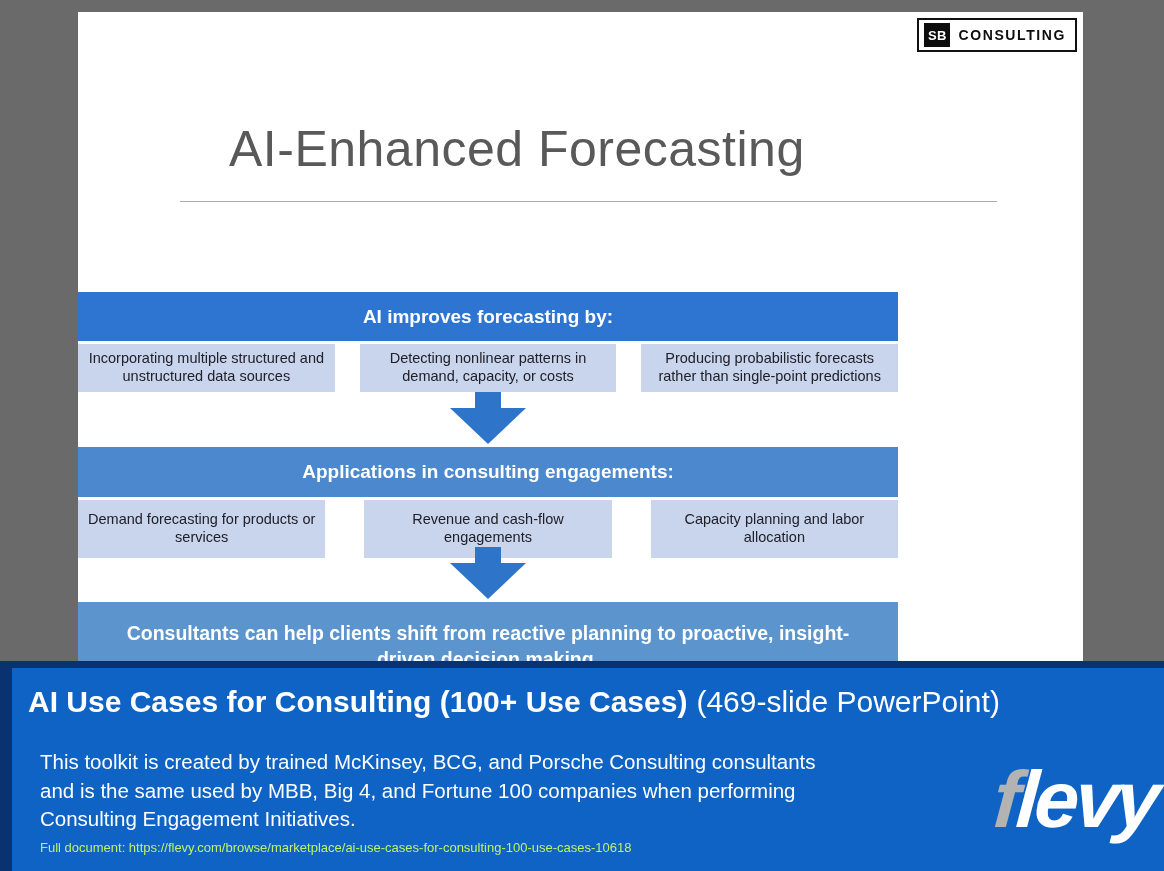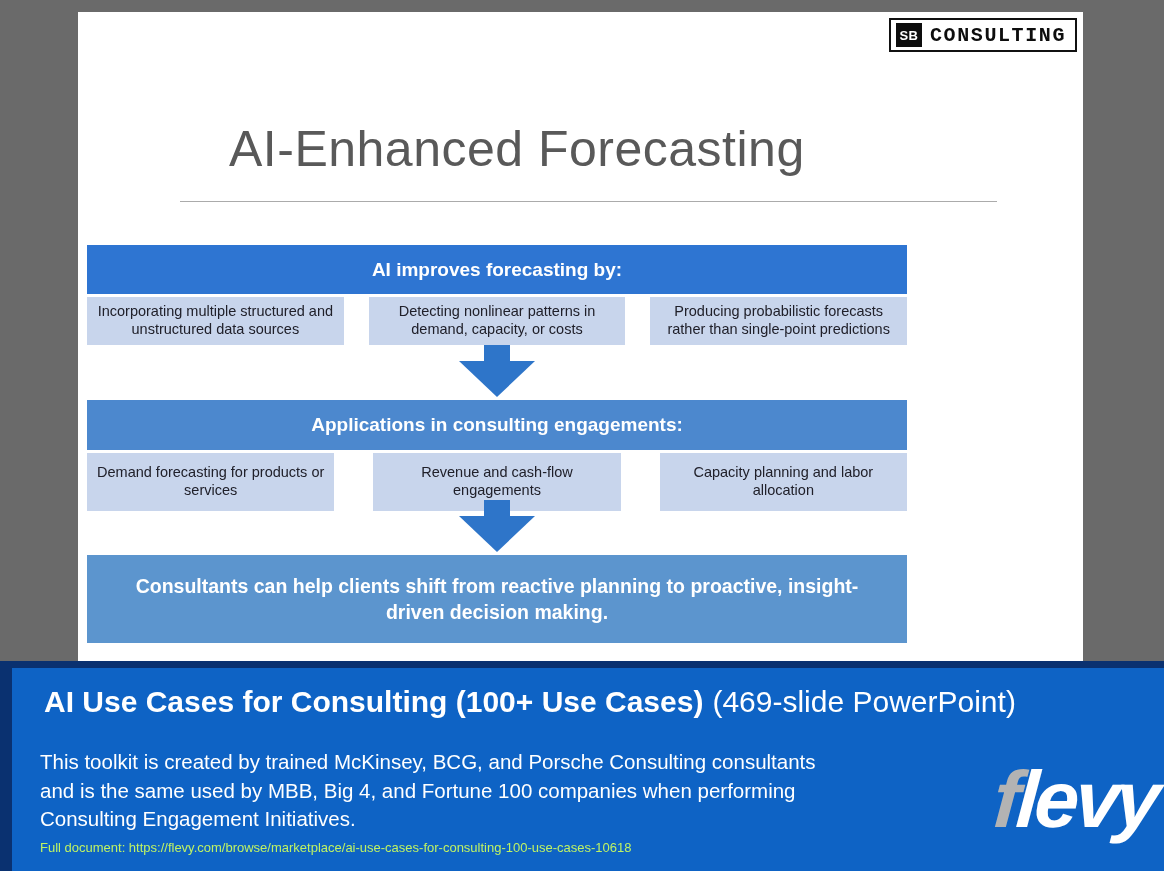--- a/index.html
+++ b/index.html
@@ -27,21 +27,21 @@
     display: flex; align-items: center;
     padding: 0 9px 0 5px; gap: 8px;
   }
   .sb-badge {
     background: #0d0d0d; color: #fff;
     width: 26px; height: 24px;
     display: flex; align-items: center; justify-content: center;
     font-weight: bold; font-size: 13px; letter-spacing: 0.5px;
   }
   .sb-text {
-    font-weight: bold; font-size: 20px; letter-spacing: 1.6px; color: #0d0d0d; font-family: Liberation Mono, monospace;
+    font-weight: bold; font-size: 14px; letter-spacing: 1.6px; color: #0d0d0d;
   }
   .slide-title {
     position: absolute; left: 104px; top: 108px;
     font-size: 50px; font-weight: 300; color: #595959;
     letter-spacing: 0.5px; white-space: nowrap; margin-left: 47px;
   }
   .title-rule {
     position: absolute; left: 102px; top: 189px;
     width: 817px; height: 1px; background: #ABABAB;
   }
@@ -75,34 +75,34 @@
     border-right: 38px solid transparent;
     border-top: 36px solid #2E75C9;
   }
 
   .conclusion {
     top: 543px; height: 88px; background: #5C95CE;
     color: #ffffff; font-weight: bold; font-size: 19.5px; line-height: 1.35;
     display: flex; align-items: center; justify-content: center;
     text-align: center; padding: 0 30px;
   }
-  .abs { position: absolute; left: 9px; right: 0; }
+  .abs { position: absolute; left: 0; right: 0; margin-top: 47px; }
 
   
   .banner {
     position: absolute; left: 0; top: 661px;
     width: 1164px; height: 210px;
     background: #0A3170;
   }
   .banner-inner {
     position: absolute; left: 12px; top: 7px; right: 0; bottom: 0;
     background: #0E63C5;
   }
   .banner-title {
-    position: absolute; left: 32px; top: 17px;
+    position: absolute; left: 16px; top: 17px;
     color: #ffffff; font-size: 30px; white-space: nowrap;
   }
   .banner-title .bold { font-weight: bold; }
   .banner-title .regular { font-weight: normal; margin-left: 9px; }
   .banner-desc {
     position: absolute; left: 28px; top: 80px;
     width: 782px; color: #ffffff;
     font-size: 20.5px; line-height: 1.4;
   }
   .banner-link {

